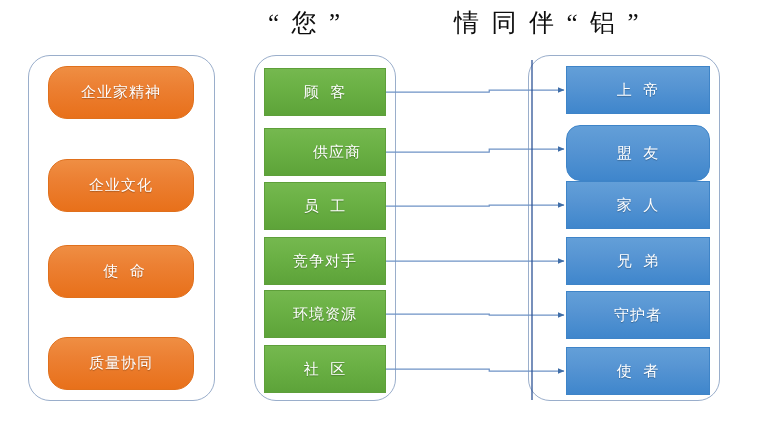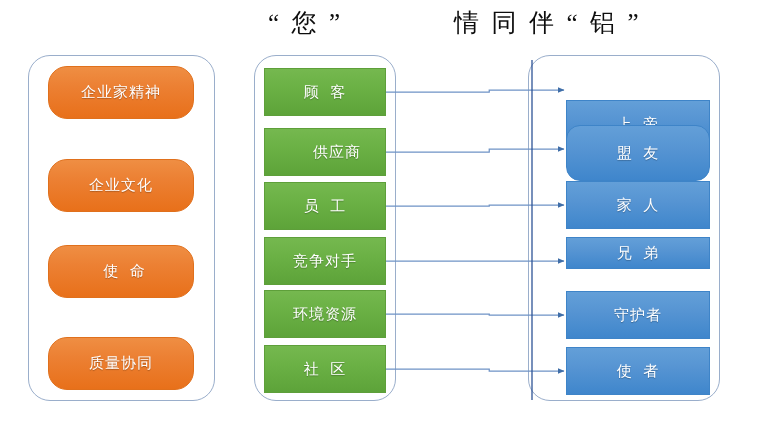--- a/index.html
+++ b/index.html
@@ -128,19 +128,19 @@
   </div>
 <div id="nodes-middle">
     <div class="node node-green col-middle" style="top: 68px; height: 48px;">顾  客</div>
     <div class="node node-green col-middle" style="top: 128px; height: 48px; padding-left: 24px;">供应商</div>
     <div class="node node-green col-middle" style="top: 182px; height: 48px;">员  工</div>
     <div class="node node-green col-middle" style="top: 237px; height: 48px;">竞争对手</div>
     <div class="node node-green col-middle" style="top: 290px; height: 48px;">环境资源</div>
     <div class="node node-green col-middle" style="top: 345px; height: 48px;">社  区</div>
   </div>
 <div id="nodes-right">
-    <div class="node node-blue col-right" style="top: 66px; height: 48px; margin-top: 34px;">上  帝</div>
+    <div class="node node-blue col-right" style="top: 66px; height: 48px;">上  帝</div>
     <div class="node node-blue col-right" style="top: 125px; height: 56px; border-radius: 14px;">盟  友</div>
     <div class="node node-blue col-right" style="top: 181px; height: 48px;">家  人</div>
-    <div class="node node-blue col-right" style="top: 237px; height: 32px;">兄  弟</div>
+    <div class="node node-blue col-right" style="top: 237px; height: 48px;">兄  弟</div>
     <div class="node node-blue col-right" style="top: 291px; height: 48px;">守护者</div>
     <div class="node node-blue col-right" style="top: 347px; height: 48px;">使  者</div>
   </div>
 
 </body></html>

